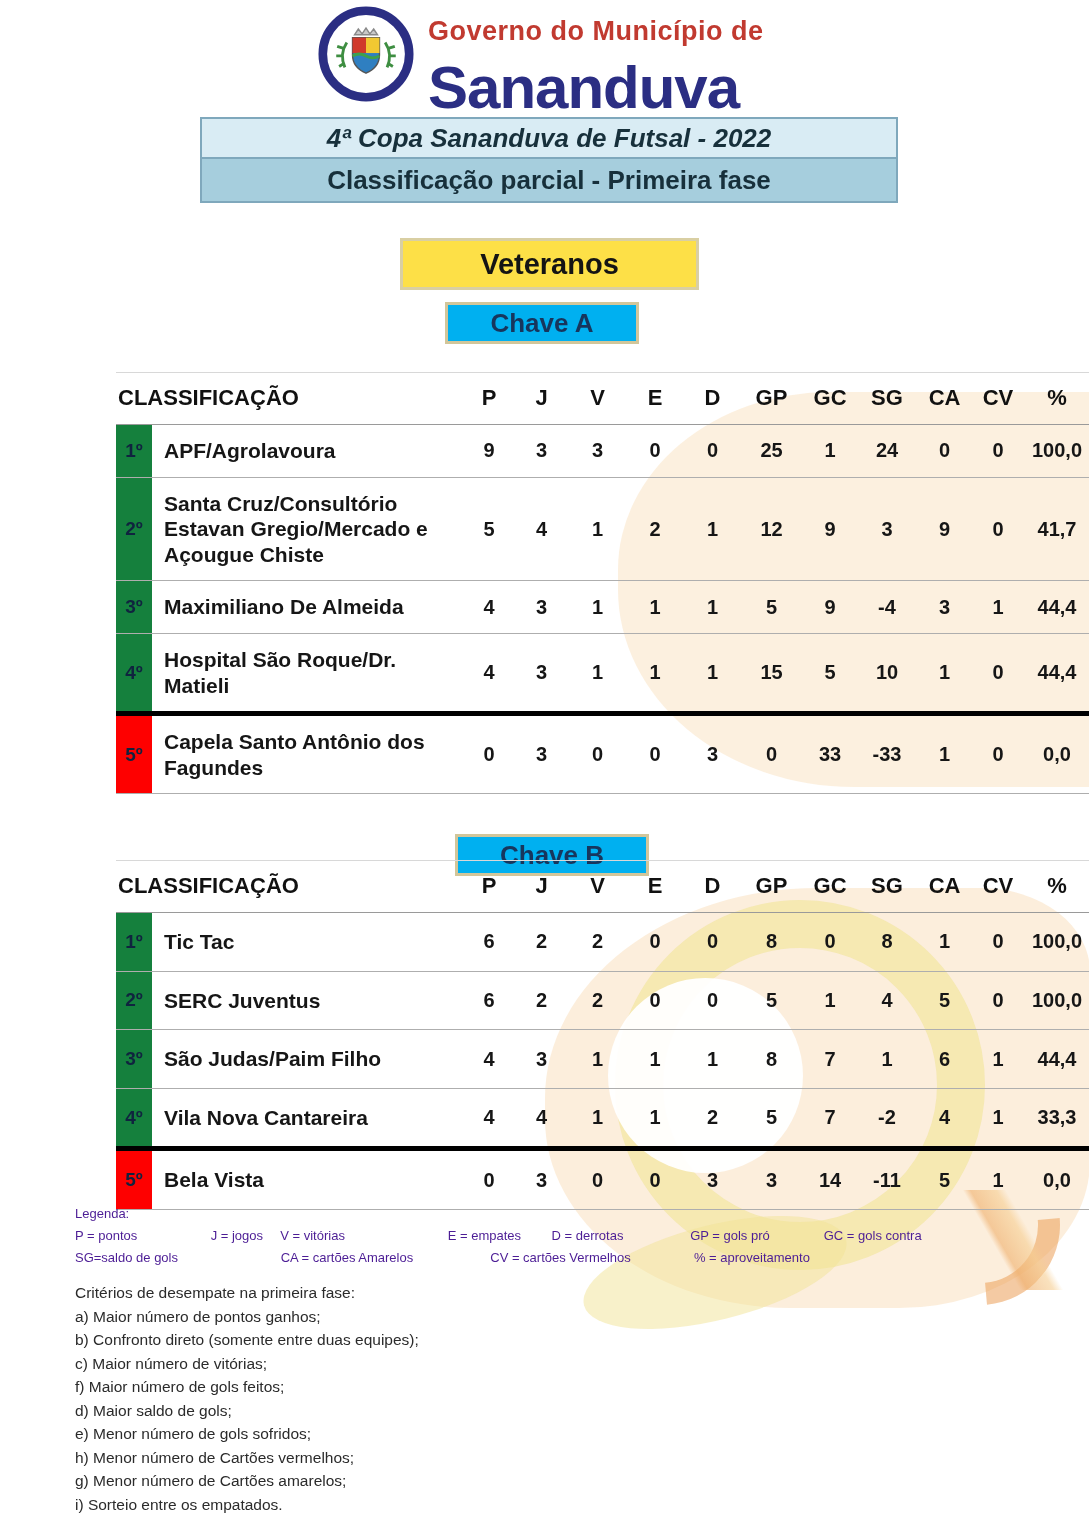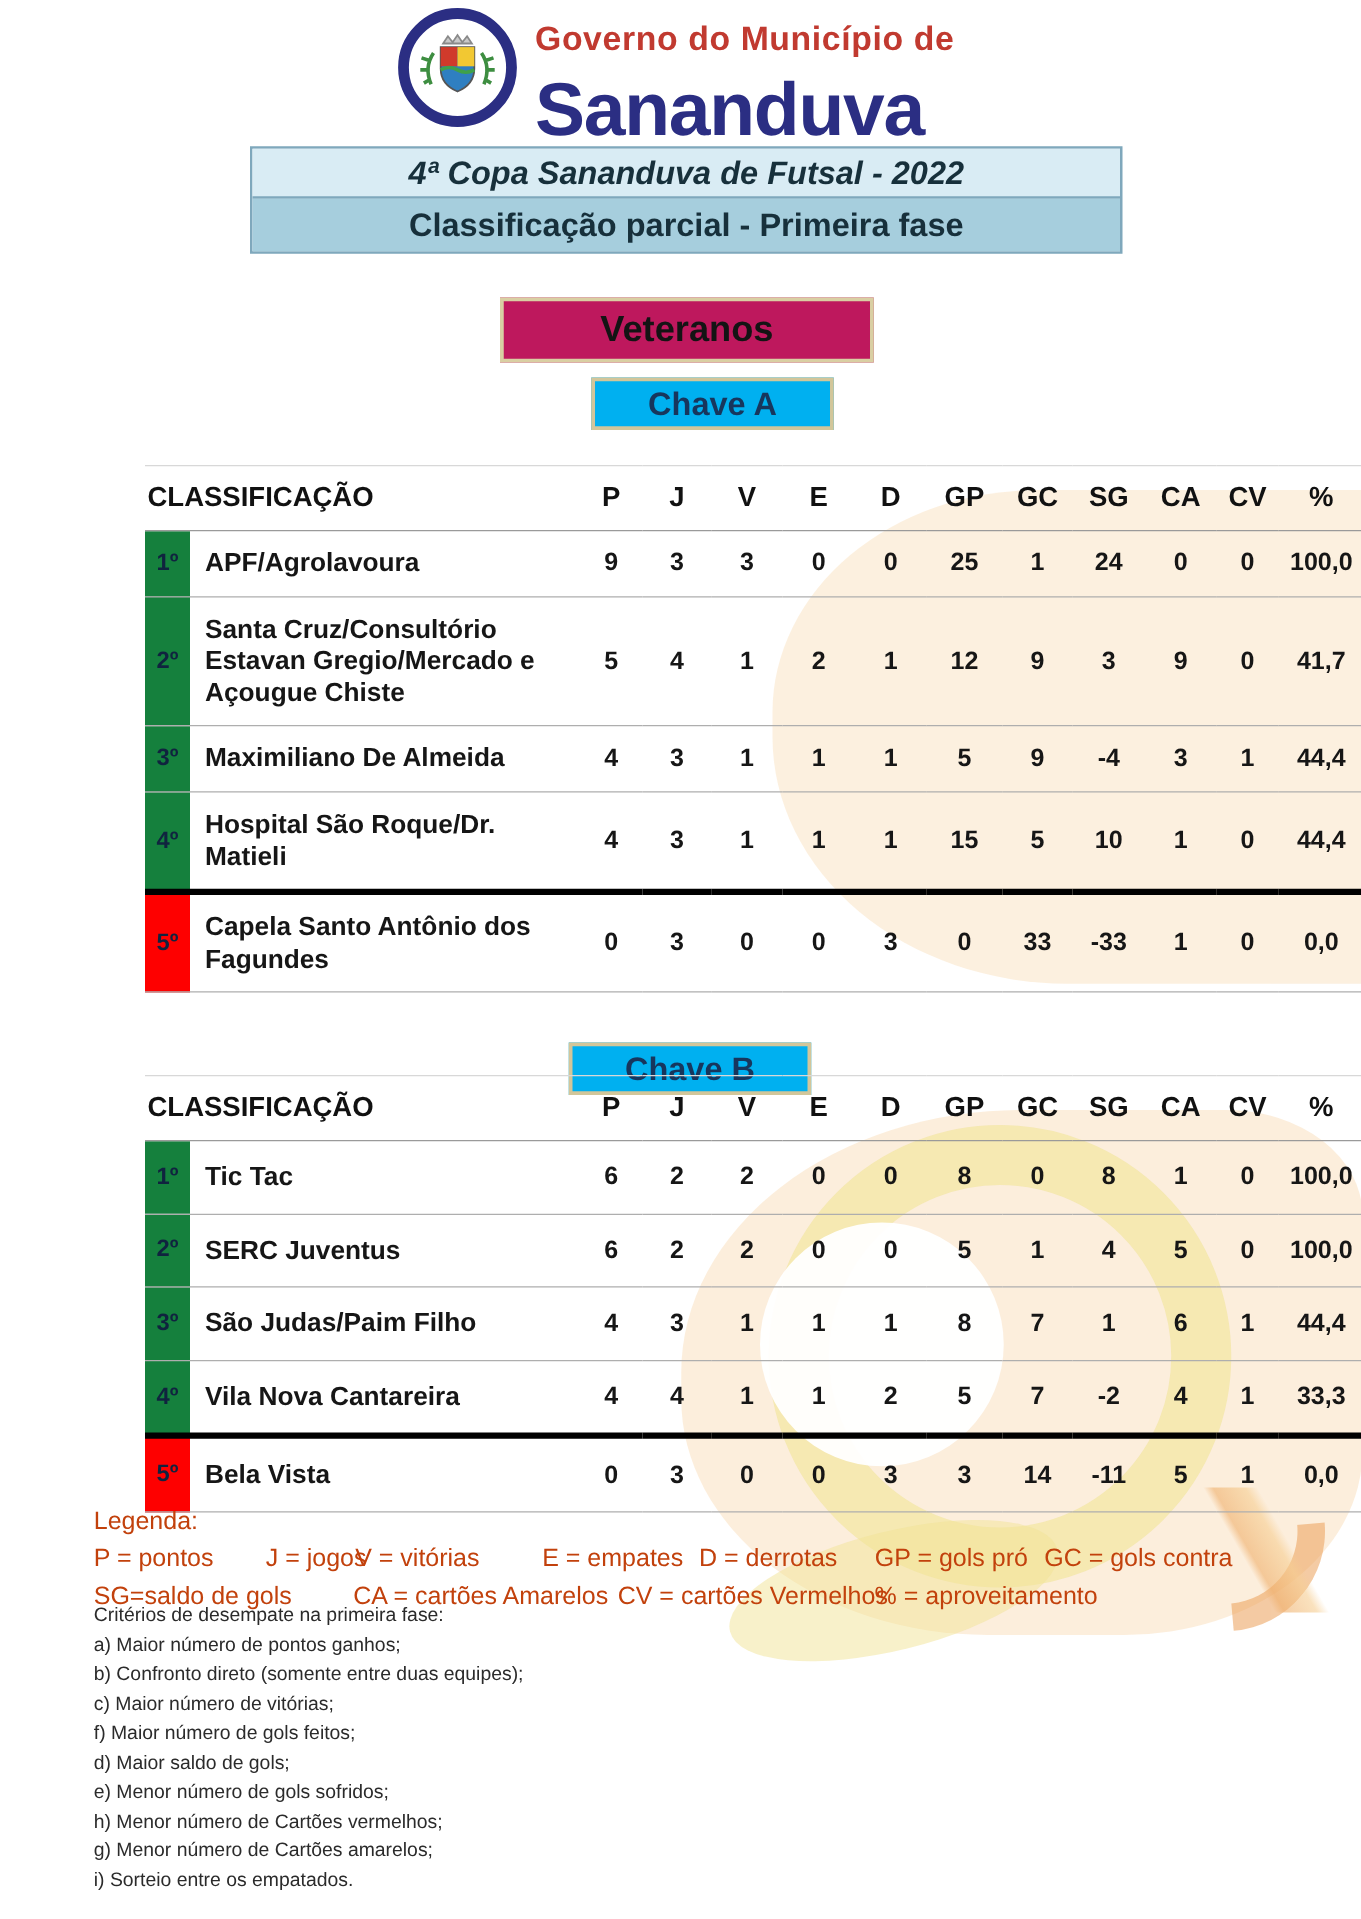--- a/index.html
+++ b/index.html
@@ -34,25 +34,25 @@
 
   
   .title-banner { position:absolute; left:200px; top:117px; width:698px; border:2px solid #7fa8bc; box-sizing:border-box; }
   .title-band1 { background:#d9ecf4; border-bottom:2px solid #7fa8bc; height:38px; line-height:38px;
                  text-align:center; font-size:26px; font-weight:bold; font-style:italic; color:#17303b; }
   .title-band2 { background:#a6cedd; height:42px; line-height:42px; text-align:center;
                  font-size:26px; font-weight:600; color:#17303b; }
 
   
   .cat-banner { position:absolute; left:400px; top:238px; width:293px; height:46px;
-                background:#be185d; border:3px solid #d9cfa3; box-sizing:content-box;
+                background:#fde047; border:3px solid #d9cfa3; box-sizing:content-box;
                 text-align:center; line-height:46px; font-size:29px; font-weight:bold; color:#141414; }
   .chave { position:absolute; width:188px; height:36px; background:#00b0f0; border:3px solid #d2c69a;
            text-align:center; line-height:36px; font-size:26px; font-weight:bold; color:#17365d; }
-  .chave-a { left:473px; top:302px; }
+  .chave-a { left:445px; top:302px; }
   .chave-b { left:455px; top:834px; }
 
   
   table.standings { position:absolute; left:68px; width:975px; border-collapse:collapse; table-layout:fixed;
                     font-family:"Liberation Sans", sans-serif;margin-left:48px; }
   table.tbl-a { top:372px; }
   table.tbl-b { top:860px; }
   table.standings col.c-rank { width:36px; }
   table.standings col.c-team { width:312px; }
   table.standings col.c-p { width:50px; }  table.standings col.c-j { width:55px; }
@@ -69,21 +69,21 @@
   table.standings td { font-weight:bold; font-size:20px; color:#161616; }
   table.tbl-a td { padding:13px 2px; }
   table.tbl-b td { padding:16px 2px; }
   table.standings td.rank { text-align:center; font-size:19px; color:#10233f; }
   table.standings td.rank.blue { background:#15803d; }
   table.standings td.rank.red  { background:#fe0000; }
   table.standings td.team { text-align:left; padding-left:12px; font-size:21px; line-height:1.22; }
   table.standings td.num { text-align:center; }
 
   
-  .legend { position:absolute; left:75px; top:1206px; width:960px; font-size:20px; color:#c2410c; }
+  .legend { position:absolute; left:75px; top:1206px; width:960px; font-size:13px; color:#4c1d95; }
   .legend .lg-title { margin-bottom:7px; }
   .legend .lg-row { white-space:nowrap; margin-bottom:7px; }
   .legend .lg-row span { display:inline-block; }
   .l1-0{width:132px;} .l1-1{width:66px;} .l1-2{width:137px;} .l1-3{width:127px;text-align:center;}
   .l1-4{width:135px;} .l1-5{width:130px;}
   .l2-0{width:202px;} .l2-1{width:206px;} .l2-2{width:200px;}
   .criteria { position:absolute; left:75px; top:1281px; font-size:15.5px; color:#2b2b2b; line-height:23.5px; }
 
   
   .emblem { width:96px; height:96px; }

